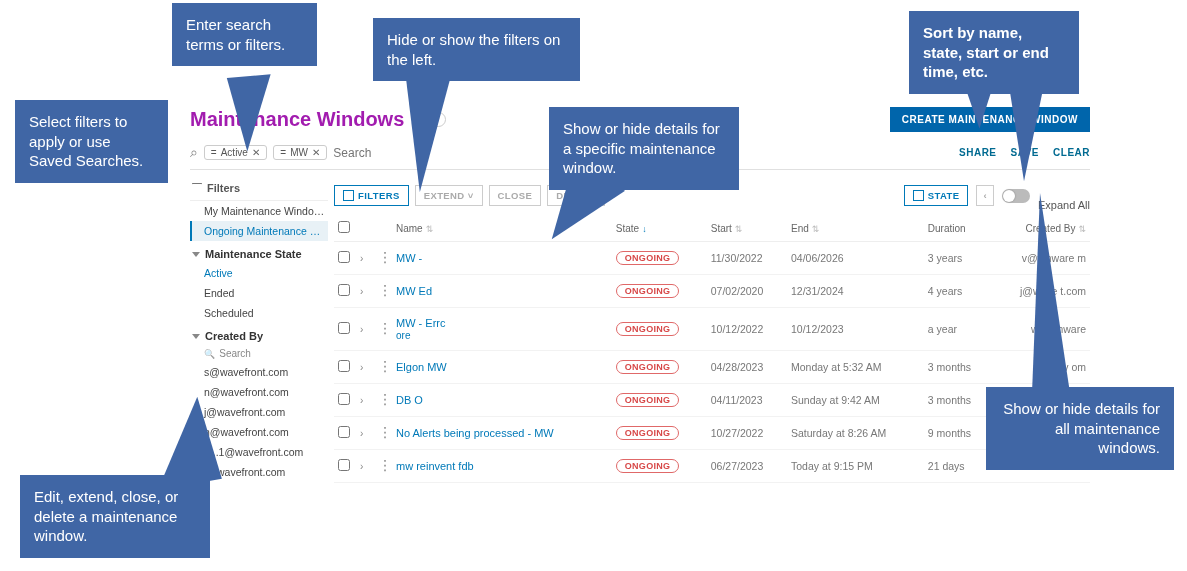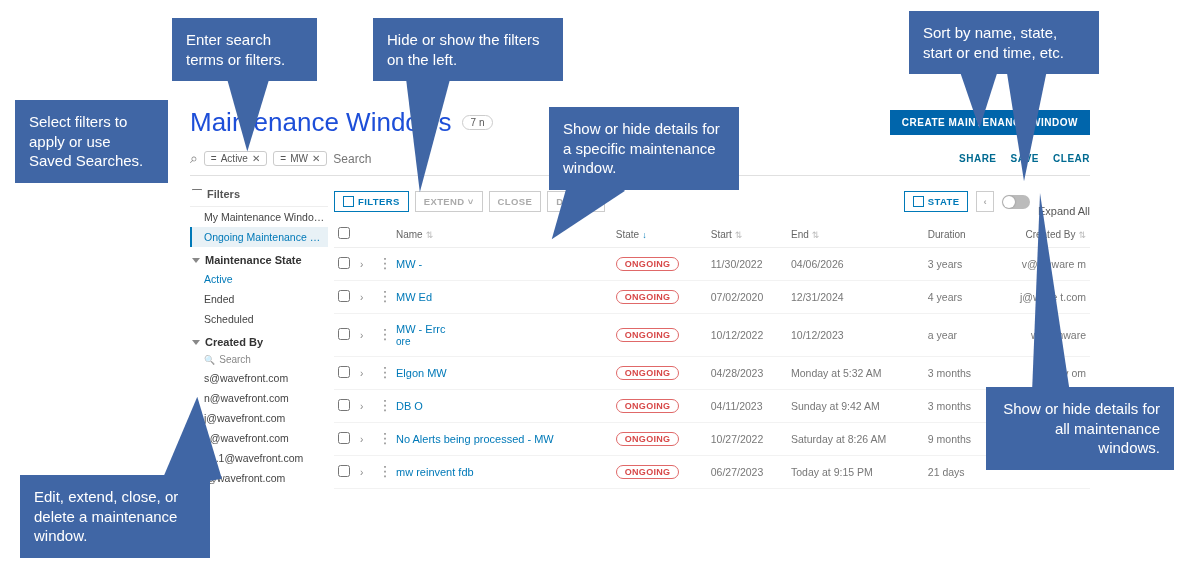--- a/index.html
+++ b/index.html
@@ -1,19 +1,19 @@
 <!DOCTYPE html>
 <html><head>
 <meta charset="utf-8">
 <style>
   * { box-sizing: border-box; margin: 0; padding: 0; font-family: Metropolis, "Helvetica Neue", Arial, sans-serif; }
   body { width: 1187px; height: 571px; background: #fff; position: relative; color: #333; font-size: 12px; }
   .app { position: absolute; left: 190px; top: 107px; width: 900px; }
   .page-head { display: flex; align-items: center; gap: 10px; margin-bottom: 8px; }
-  .page-title { font-size: 26px; font-weight: 400; color: #1d4ed8; }
+  .page-title { font-size: 20px; font-weight: 700; color: #a21caf; }
   .count-pill { border: 1px solid #ccc; border-radius: 10px; padding: 1px 8px; font-size: 10px; color: #555; }
   .top-actions { margin-left: auto; display: flex; gap: 6px; }
   .btn-primary { background: #0065ab; color: #fff; font-size: 10px; font-weight: bold; padding: 7px 12px; border: none; letter-spacing: .5px; cursor: pointer; }
   .search-row { display: flex; align-items: center; gap: 6px; border-bottom: 1px solid #e0e0e0; padding: 4px 0 8px; }
   .search-prefix { color: #888; font-size: 14px; }
   .chip { display: inline-flex; align-items: center; gap: 4px; border: 1px solid #ccc; border-radius: 3px; padding: 1px 6px; font-size: 10px; color: #555; }
   .chip .x { cursor: pointer; color: #666; }
   .search-input { border: none; outline: none; font-size: 12px; width: 200px; color: #888; }
   .search-links { margin-left: auto; display: flex; gap: 14px; font-size: 10px; font-weight: bold; letter-spacing: .5px; }
   .search-links span { color: #006a91; cursor: pointer; }
@@ -51,24 +51,24 @@
   input.cb { width: 12px; height: 12px; }
   .row-caret { color: #888; cursor: pointer; font-size: 10px; }
   .row-menu { color: #888; cursor: pointer; font-size: 14px; line-height: 10px; display: inline-block; width: 10px; text-align: center; }
   .badge-ongoing { display: inline-block; border: 1px solid #e06868; color: #d74848; border-radius: 10px; padding: 1px 8px; font-size: 9px; font-weight: 600; letter-spacing: .3px; }
   .footer { display: flex; justify-content: flex-end; gap: 18px; padding: 6px 4px; font-size: 10px; color: #888; border-top: 1px solid #f0f0f0; align-items: center; }
   .footer .sep { color: #ddd; }
 
   
   .callout { position: absolute; background: #4066a5; color: #fff; font-size: 15px; line-height: 1.3; padding: 12px 14px; z-index: 20; }
   .callout.c1 { left: 15px; top: 100px; width: 153px; }
-  .callout.c2 { left: 172px; top: 18px; width: 145px; }
-  .callout.c3 { left: 373px; top: 18px; width: 190px; }
+  .callout.c2 { left: 172px; top: 3px; width: 145px; }
+  .callout.c3 { left: 373px; top: 18px; width: 207px; }
   .callout.c4 { left: 549px; top: 107px; width: 190px; }
-  .callout.c5 { left: 909px; top: 11px; width: 190px; }
+  .callout.c5 { left: 909px; top: 11px; width: 170px; font-weight: bold; }
   .callout.c6 { left: 20px; top: 475px; width: 190px; }
   .callout.c7 { left: 986px; top: 387px; width: 188px; text-align: right; }
 
   .bubble-tail { position: absolute; width: 0; height: 0; z-index: 19; }
   .tail2 { left: 230px; top: 76px; border-left: 14px solid transparent; border-right: 30px solid transparent; border-top: 75px solid #4066a5; transform: rotate(-5deg); }
   .tail3 { left: 395px; top: 76px; border-left: 35px solid transparent; border-right: 10px solid transparent; border-top: 115px solid #4066a5; transform: rotate(10deg); }
   .tail4 { left: 554px; top: 175px; border-left: 12px solid transparent; border-right: 46px solid transparent; border-top: 75px solid #4066a5; transform: rotate(25deg); }
   .tail5 { left: 1008px; top: 66px; border-left: 14px solid transparent; border-right: 28px solid transparent; border-top: 115px solid #4066a5; transform: rotate(-2deg); }
   .tail6 { left: 150px; top: 400px; border-left: 55px solid transparent; border-right: 10px solid transparent; border-bottom: 85px solid #4066a5; transform: rotate(-10deg); }
   .tail7a { left: 1032px; top: 193px; border-left: 8px solid transparent; border-right: 30px solid transparent; border-bottom: 200px solid #4066a5; }

